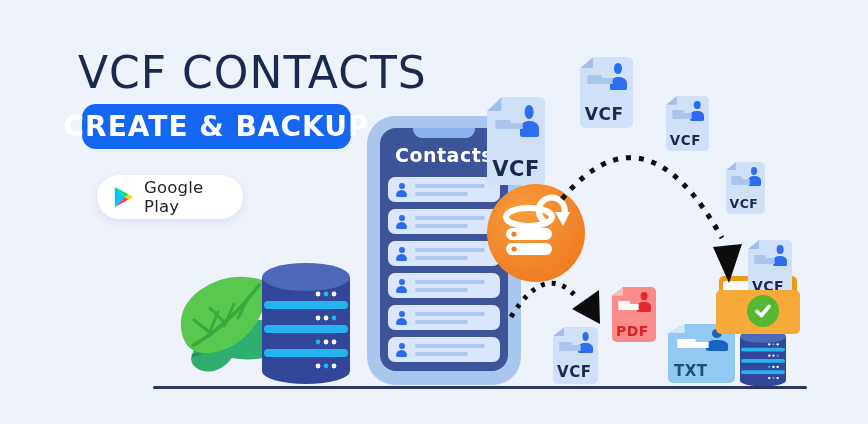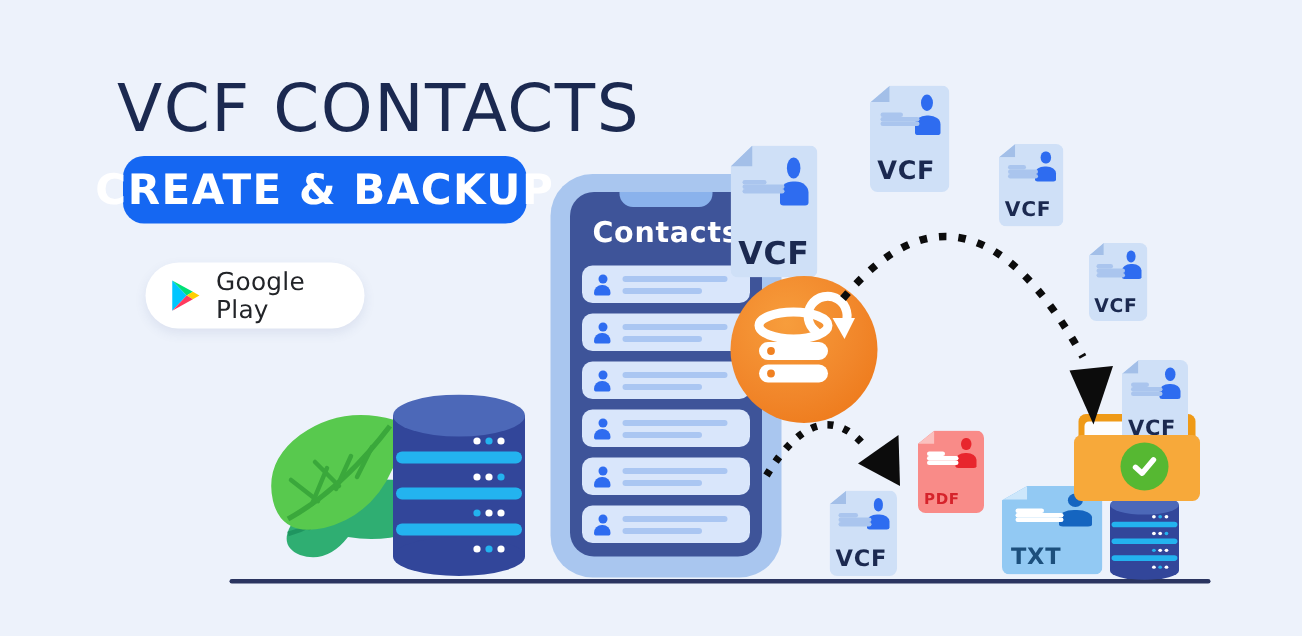--- a/index.html
+++ b/index.html
@@ -329,21 +329,21 @@
     <div class="fold"></div>
       <div class="pav">
         <span class="head"></span>
         <span class="bod"></span>
       </div>
     <div class="flines">
         <i class="a"></i>
         <i class="b"></i>
         <i class="c"></i>
       </div>
-    <div class="flabel" style="font-size:10px">PDF</div>
+    <div class="flabel" style="font-size:14px">PDF</div>
   </div>
   <div class="file" style="left:668px;top:324px;width:67px;height:59px;z-index:2;--body:var(--txt-body);--fold:#cde7fb;--pcolor:#1565c0;--lcolor:#ffffff;--tcolor:var(--txt-accent)">
     <div class="fold"></div>
       <div class="pav">
         <span class="head"></span>
         <span class="bod"></span>
       </div>
     <div class="flines">
         <i class="a"></i>
         <i class="b"></i>

